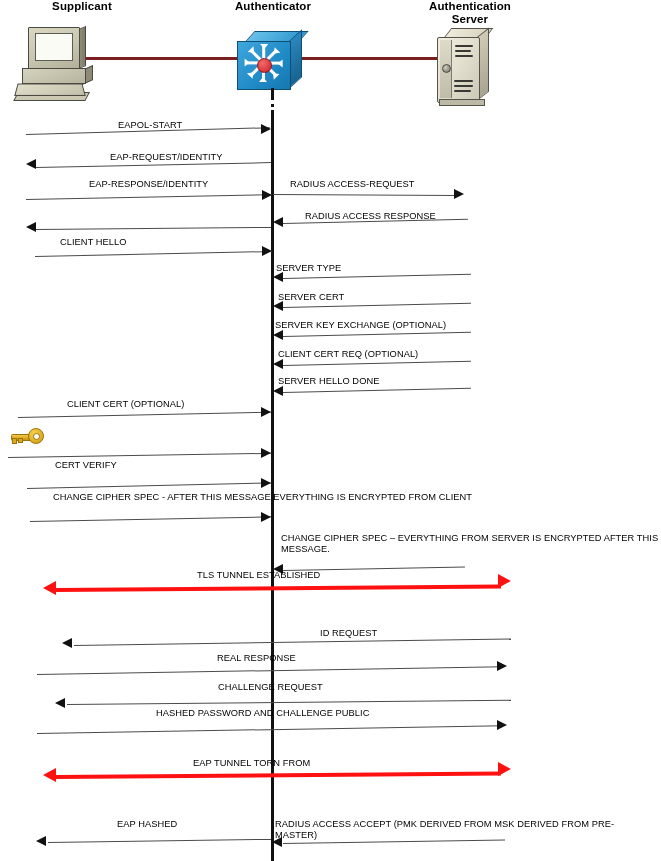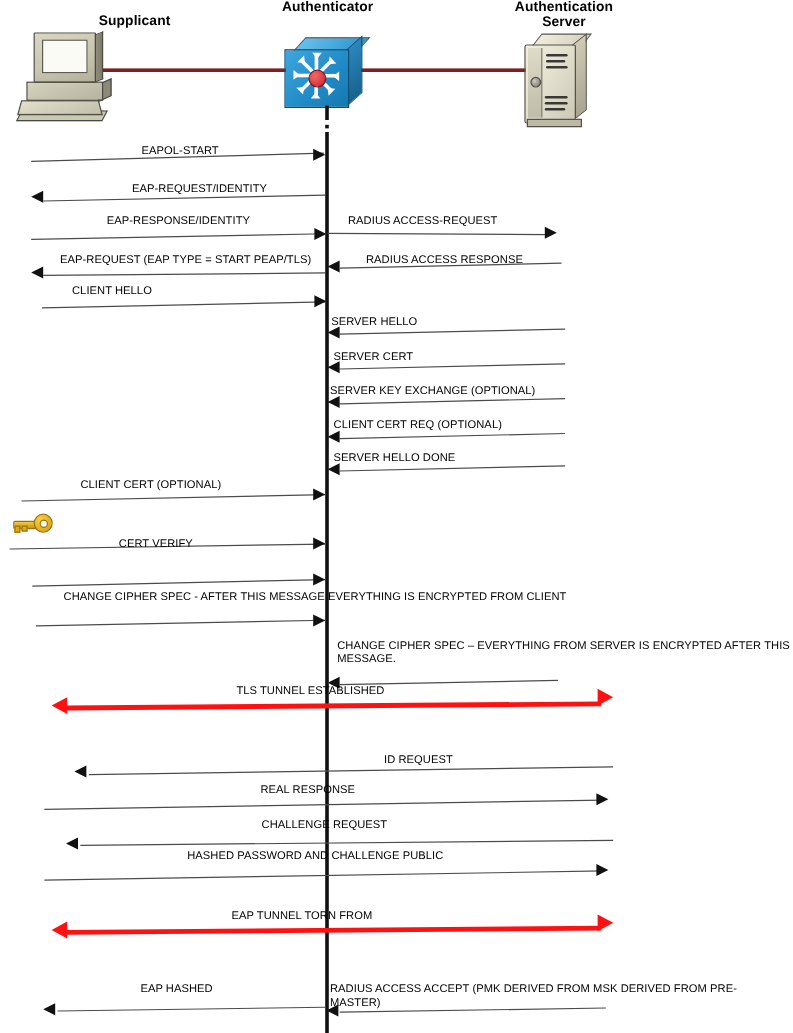--- a/index.html
+++ b/index.html
@@ -118,21 +118,21 @@
   .key-shaft{position:absolute;left:1px;top:5.5px;width:20px;height:5.5px;
     background:linear-gradient(180deg,#f3cb46,#c9930e);border:1.2px solid #9d7306;
     border-radius:1.5px;}
   .key-tooth{position:absolute;background:#dca91f;border:1.1px solid #9d7306;}
 </style>
 </head>
 <body>
 
 <div id="stage">
 
-  <div class="entity-label" style="left:22px;top:12px;width:120px;text-align:right;">
+  <div class="entity-label" style="left:22px;top:0px;width:120px;">
     <span>Supplicant</span>
   </div>
   <div class="entity-label" style="left:213px;top:0px;width:120px;">
     <span>Authenticator</span>
   </div>
   <div class="entity-label" style="left:405px;top:0px;width:130px;">
     <span>Authentication</span><br>
     <span>Server</span>
   </div>
 
@@ -204,39 +204,38 @@
   <div class="msg" style="left:0;top:0;">
     <div class="shaft" style="left:273px;top:194px;width:184px;transform:rotate(0.3deg);"></div>
     <div class="head right" style="left:454px;top:189px;"></div>
   </div>
   <div class="msg-label" style="left:290px;top:179px;">RADIUS ACCESS-REQUEST</div>
 
   <div class="msg" style="left:0;top:0;">
     <div class="shaft" style="left:36px;top:229px;width:235px;transform:rotate(-0.5deg);"></div>
     <div class="head left" style="left:26px;top:222px;"></div>
   </div>
-  <div class="msg-label" style="left:50px;top:211px;">EAP-REQUEST (EAP TYPE = START PEAP/TLS)</div>
 
   <div class="msg" style="left:0;top:0;">
     <div class="shaft" style="left:283px;top:223px;width:185px;transform:rotate(-1.3deg);"></div>
     <div class="head left" style="left:273px;top:217px;"></div>
   </div>
   <div class="msg-label" style="left:305px;top:211px;">RADIUS ACCESS RESPONSE</div>
 
   <div class="msg" style="left:0;top:0;">
     <div class="shaft" style="left:35px;top:256px;width:237px;transform:rotate(-1.2deg);"></div>
     <div class="head right" style="left:262px;top:246px;"></div>
   </div>
   <div class="msg-label" style="left:60px;top:237px;">CLIENT HELLO</div>
 
   <div class="msg" style="left:0;top:0;">
     <div class="shaft" style="left:283px;top:278px;width:188px;transform:rotate(-1.3deg);"></div>
     <div class="head left" style="left:273px;top:272px;"></div>
   </div>
-  <div class="msg-label" style="left:276px;top:263px;">SERVER HELLO</div>
+  <div class="msg-label" style="left:276px;top:263px;">SERVER TYPE</div>
 
   <div class="msg" style="left:0;top:0;">
     <div class="shaft" style="left:283px;top:307px;width:188px;transform:rotate(-1.3deg);"></div>
     <div class="head left" style="left:273px;top:301px;"></div>
   </div>
   <div class="msg-label" style="left:278px;top:292px;">SERVER CERT</div>
 
   <div class="msg" style="left:0;top:0;">
     <div class="shaft" style="left:283px;top:336px;width:188px;transform:rotate(-1.3deg);"></div>
     <div class="head left" style="left:273px;top:330px;"></div>
@@ -271,21 +270,21 @@
 
   <div class="msg" style="left:0;top:0;">
     <div class="shaft" style="left:8px;top:457px;width:263px;transform:rotate(-0.9deg);"></div>
     <div class="head right" style="left:261px;top:448px;"></div>
   </div>
 
   <div class="msg" style="left:0;top:0;">
     <div class="shaft" style="left:27px;top:488px;width:244px;transform:rotate(-1.3deg);"></div>
     <div class="head right" style="left:261px;top:478px;"></div>
   </div>
-  <div class="msg-label" style="left:55px;top:448px;margin-left:44px;">CERT VERIFY</div>
+  <div class="msg-label" style="left:55px;top:460px;">CERT VERIFY</div>
 
   <div class="msg" style="left:0;top:0;">
     <div class="shaft" style="left:30px;top:521px;width:241px;transform:rotate(-1.1deg);"></div>
     <div class="head right" style="left:261px;top:512px;"></div>
   </div>
   <div class="msg-label" style="left:53px;top:492px;">CHANGE CIPHER SPEC        - AFTER THIS MESSAGE EVERYTHING IS ENCRYPTED FROM CLIENT</div>
 
   <div class="msg" style="left:0;top:0;">
     <div class="shaft" style="left:283px;top:570px;width:182px;transform:rotate(-1.1deg);"></div>
     <div class="head left" style="left:273px;top:564px;"></div>

